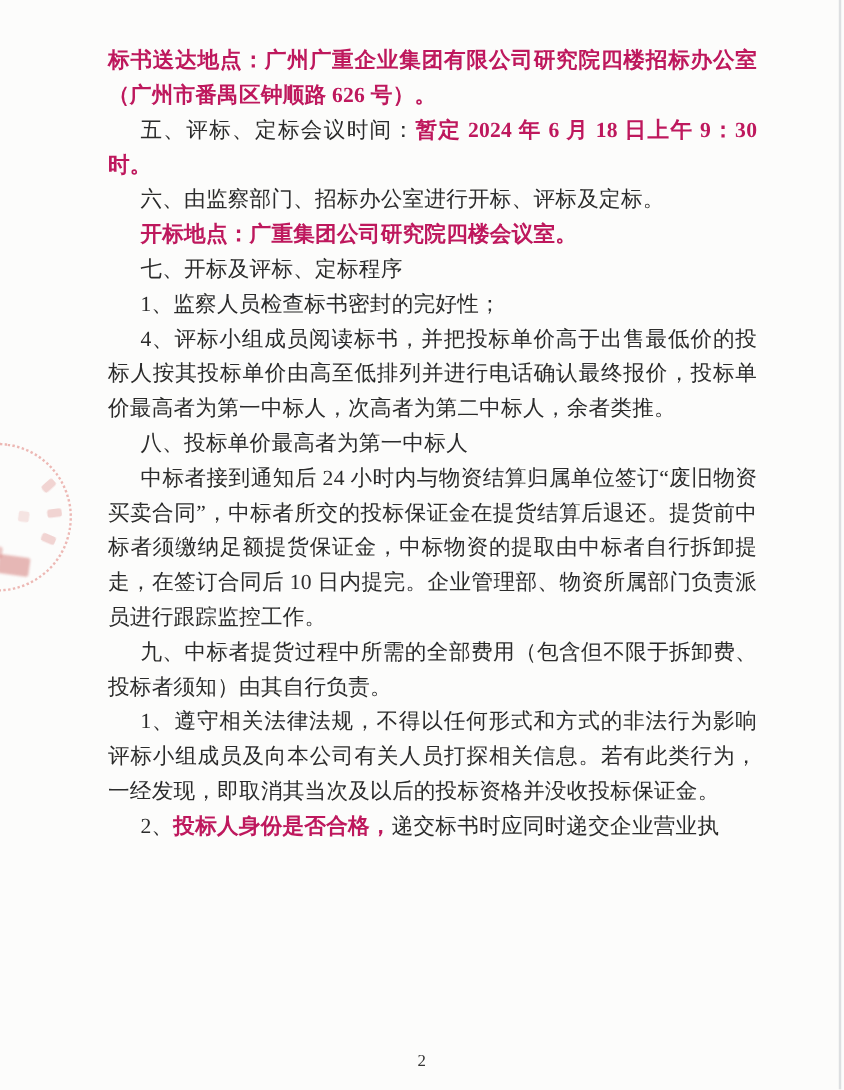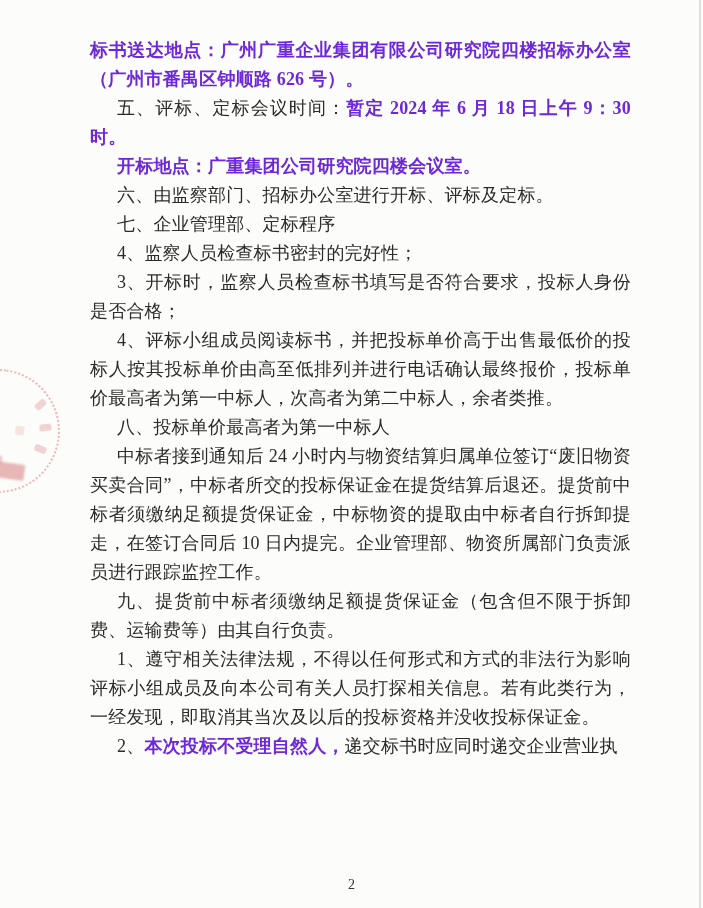--- a/index.html
+++ b/index.html
@@ -23,21 +23,21 @@
     left: 0; top: 0; right: 0;
     padding: 36px 72px 0 90px;
     color: #2b2b2b;
     font-size: 18px;
     line-height: 29px;
     text-align: justify;
     letter-spacing: 0.2px;
   }
   .para { margin: 0; }
   .para.indent { text-indent: 1.5em; }
-  .bold { font-weight: bold; color: #6d28d9; }
+  .bold { font-weight: bold; color: #be185d; }
   .page-number {
     position: absolute;
     left: 0; right: 0;
     top: 877px;
     text-align: center;
     font-size: 14px;
     color: #333;
   }
   
   .stamp {
@@ -71,28 +71,27 @@
   <div class="mark m2"></div>
   <div class="mark m3"></div>
   <div class="mark m4"></div>
   <div class="mark m5"></div>
   <div class="mark m6"></div>
 </div>
 
 <main class="doc-body" style="color: rgb(43, 43, 43);">
     <p class="para"><span class="bold">标书送达地点：广州广重企业集团有限公司研究院四楼招标办公室（广州市番禺区钟顺路 626 号）。</span></p>
     <p class="para indent"><span>五、评标、定标会议时间：</span><span class="bold">暂定 2024 年 6 月 18 日上午 9：30 时。</span></p>
+    <p class="para indent"><span>六、由监察部门、招标办公室进行开标、评标及定标。</span></p>
     <p class="para indent"><span class="bold">开标地点：广重集团公司研究院四楼会议室。</span></p>
-    <p class="para indent"><span>六、由监察部门、招标办公室进行开标、评标及定标。</span></p>
-    <p class="para indent"><span>七、企业管理部、定标程序</span></p>
-    <p class="para indent"><span>4、监察人员检查标书密封的完好性；</span></p>
-    <p class="para indent"><span>3、开标时，监察人员检查标书填写是否符合要求，投标人身份是否合格；</span></p>
+    <p class="para indent"><span>七、开标及评标、定标程序</span></p>
+    <p class="para indent"><span>1、监察人员检查标书密封的完好性；</span></p>
     <p class="para indent"><span>4、评标小组成员阅读标书，并把投标单价高于出售最低价的投标人按其投标单价由高至低排列并进行电话确认最终报价，投标单价最高者为第一中标人，次高者为第二中标人，余者类推。</span></p>
     <p class="para indent"><span>八、投标单价最高者为第一中标人</span></p>
     <p class="para indent"><span>中标者接到通知后 24 小时内与物资结算归属单位签订“废旧物资买卖合同”，中标者所交的投标保证金在提货结算后退还。提货前中标者须缴纳足额提货保证金，中标物资的提取由中标者自行拆卸提走，在签订合同后 10 日内提完。企业管理部、物资所属部门负责派员进行跟踪监控工作。</span></p>
-    <p class="para indent"><span>九、提货前中标者须缴纳足额提货保证金（包含但不限于拆卸费、运输费等）由其自行负责。</span></p>
+    <p class="para indent"><span>九、中标者提货过程中所需的全部费用（包含但不限于拆卸费、投标者须知）由其自行负责。</span></p>
     <p class="para indent"><span>1、遵守相关法律法规，不得以任何形式和方式的非法行为影响评标小组成员及向本公司有关人员打探相关信息。若有此类行为，一经发现，即取消其当次及以后的投标资格并没收投标保证金。</span></p>
-    <p class="para indent"><span>2、</span><span class="bold">本次投标不受理自然人，</span><span>递交标书时应同时递交企业营业执</span></p>
+    <p class="para indent"><span>2、</span><span class="bold">投标人身份是否合格，</span><span>递交标书时应同时递交企业营业执</span></p>
   </main>
 
 <div class="page-number">2</div>
 
 <div class="scan-edge"></div>
 
 </body></html>

